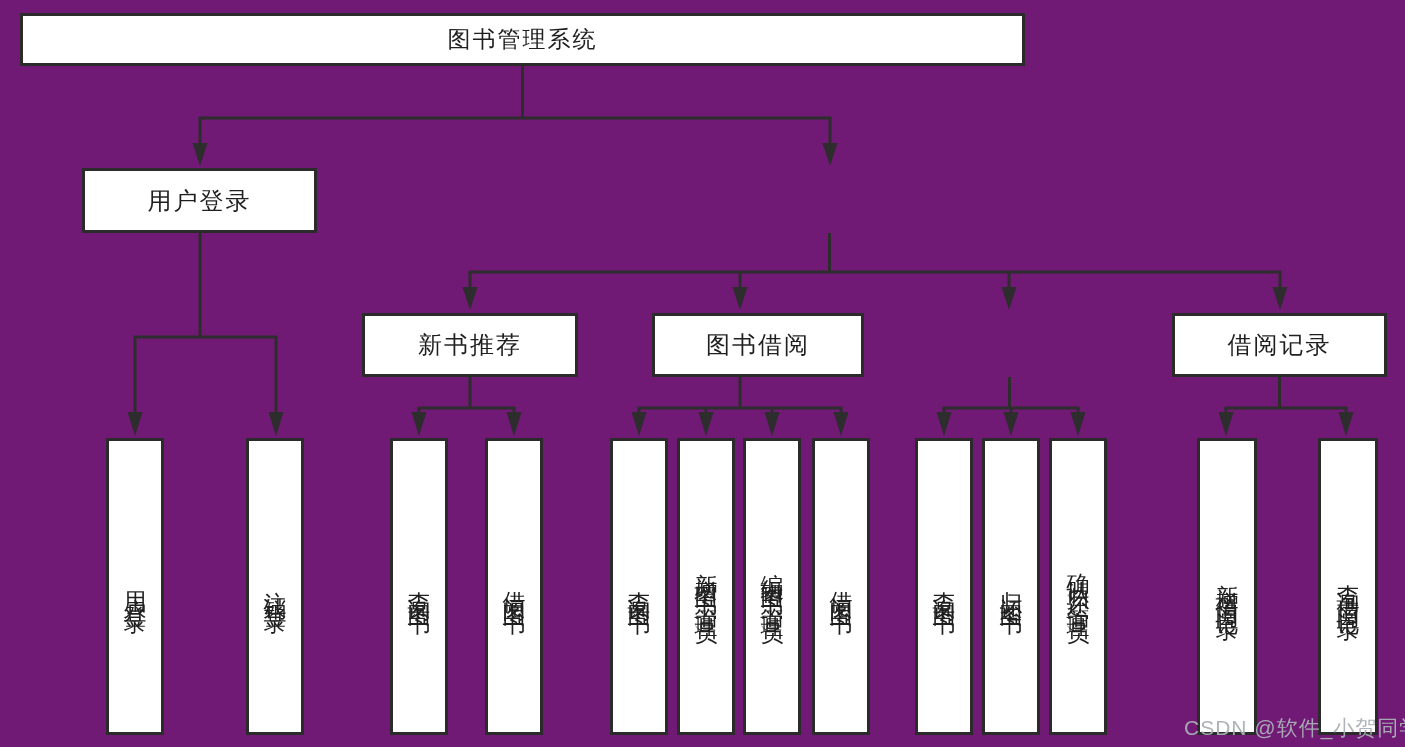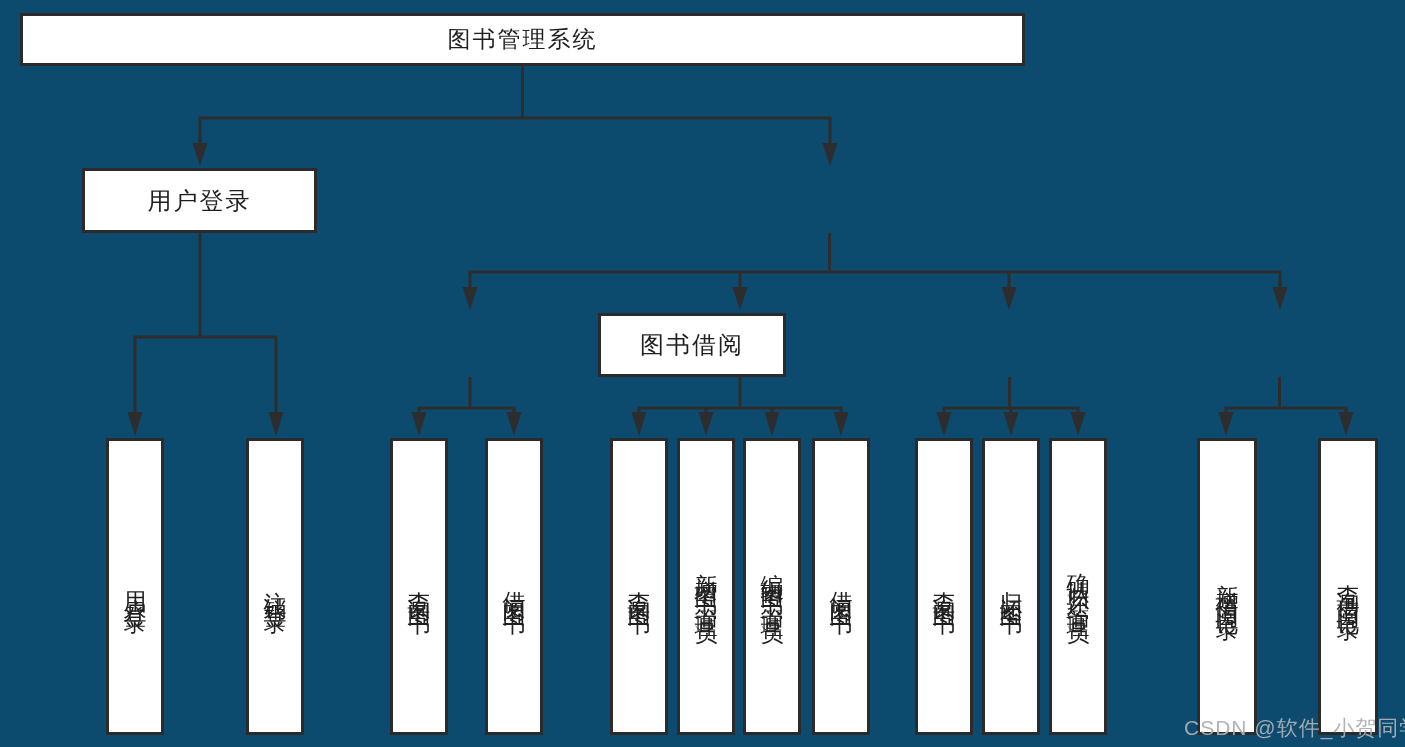--- a/index.html
+++ b/index.html
@@ -1,17 +1,17 @@
 <!DOCTYPE html>
 <html><head>
 <meta charset="utf-8">
 <style>
   html,body{margin:0;padding:0;background:#ffffff;}
   .canvas{
-    position:relative;width:1405px;height:747px;background:#0c4a6e;
+    position:relative;width:1405px;height:747px;background:#701a75;
     font-family:"Liberation Sans","DejaVu Sans",sans-serif;color:#1f1f1f;overflow:hidden;
   }
   svg.wires{position:absolute;left:0;top:0;width:1405px;height:747px;}
   .wire{stroke:#2d2d2d;stroke-width:3;fill:none;}
   .wire.cap{stroke-linecap:square;}
   .arrow{fill:#2d2d2d;stroke:none;}
   .box{
     position:absolute;background:#ffffff;border:3px solid #2b2b2b;box-sizing:border-box;
     display:flex;align-items:center;justify-content:center;z-index:2;
   }
@@ -104,21 +104,23 @@
       <line class="wire" x1="1346" y1="408" x2="1346" y2="414"></line>
       <polygon class="arrow" points="1218.5,412 1233.5,412 1226,436"></polygon>
       <polygon class="arrow" points="1338.5,412 1353.5,412 1346,436"></polygon>
     </g>
   </svg>
 
   <div class="box rootbox" style="left:20px;top:13px;width:1005px;height:53px">图书管理系统</div>
 
   <div class="box hbox" style="left:82px;top:168px;width:235px;height:65px">用户登录</div>
 
-  <div class="box hbox" style="left:598px;top:313px;width:188px;height:64px">图书借阅</div>
+  <div class="box hbox" style="left:362px;top:313px;width:216px;height:64px">新书推荐</div>
+  <div class="box hbox" style="left:652px;top:313px;width:212px;height:64px">图书借阅</div>
+  <div class="box hbox" style="left:1172px;top:313px;width:215px;height:64px">借阅记录</div>
 
   <div class="box vbox" style="left:106px;top:438px;width:58px;height:297px">用户登录</div>
   <div class="box vbox" style="left:246px;top:438px;width:58px;height:297px">注销登录</div>
 
   <div class="box vbox" style="left:390px;top:438px;width:58px;height:297px">查询图书</div>
   <div class="box vbox" style="left:485px;top:438px;width:58px;height:297px">借阅图书</div>
 
   <div class="box vbox" style="left:610px;top:438px;width:58px;height:297px">查询图书</div>
   <div class="box vbox" style="left:677px;top:438px;width:58px;height:297px">新增图书（管理员）</div>
   <div class="box vbox" style="left:743px;top:438px;width:58px;height:297px">编辑图书（管理员）</div>

